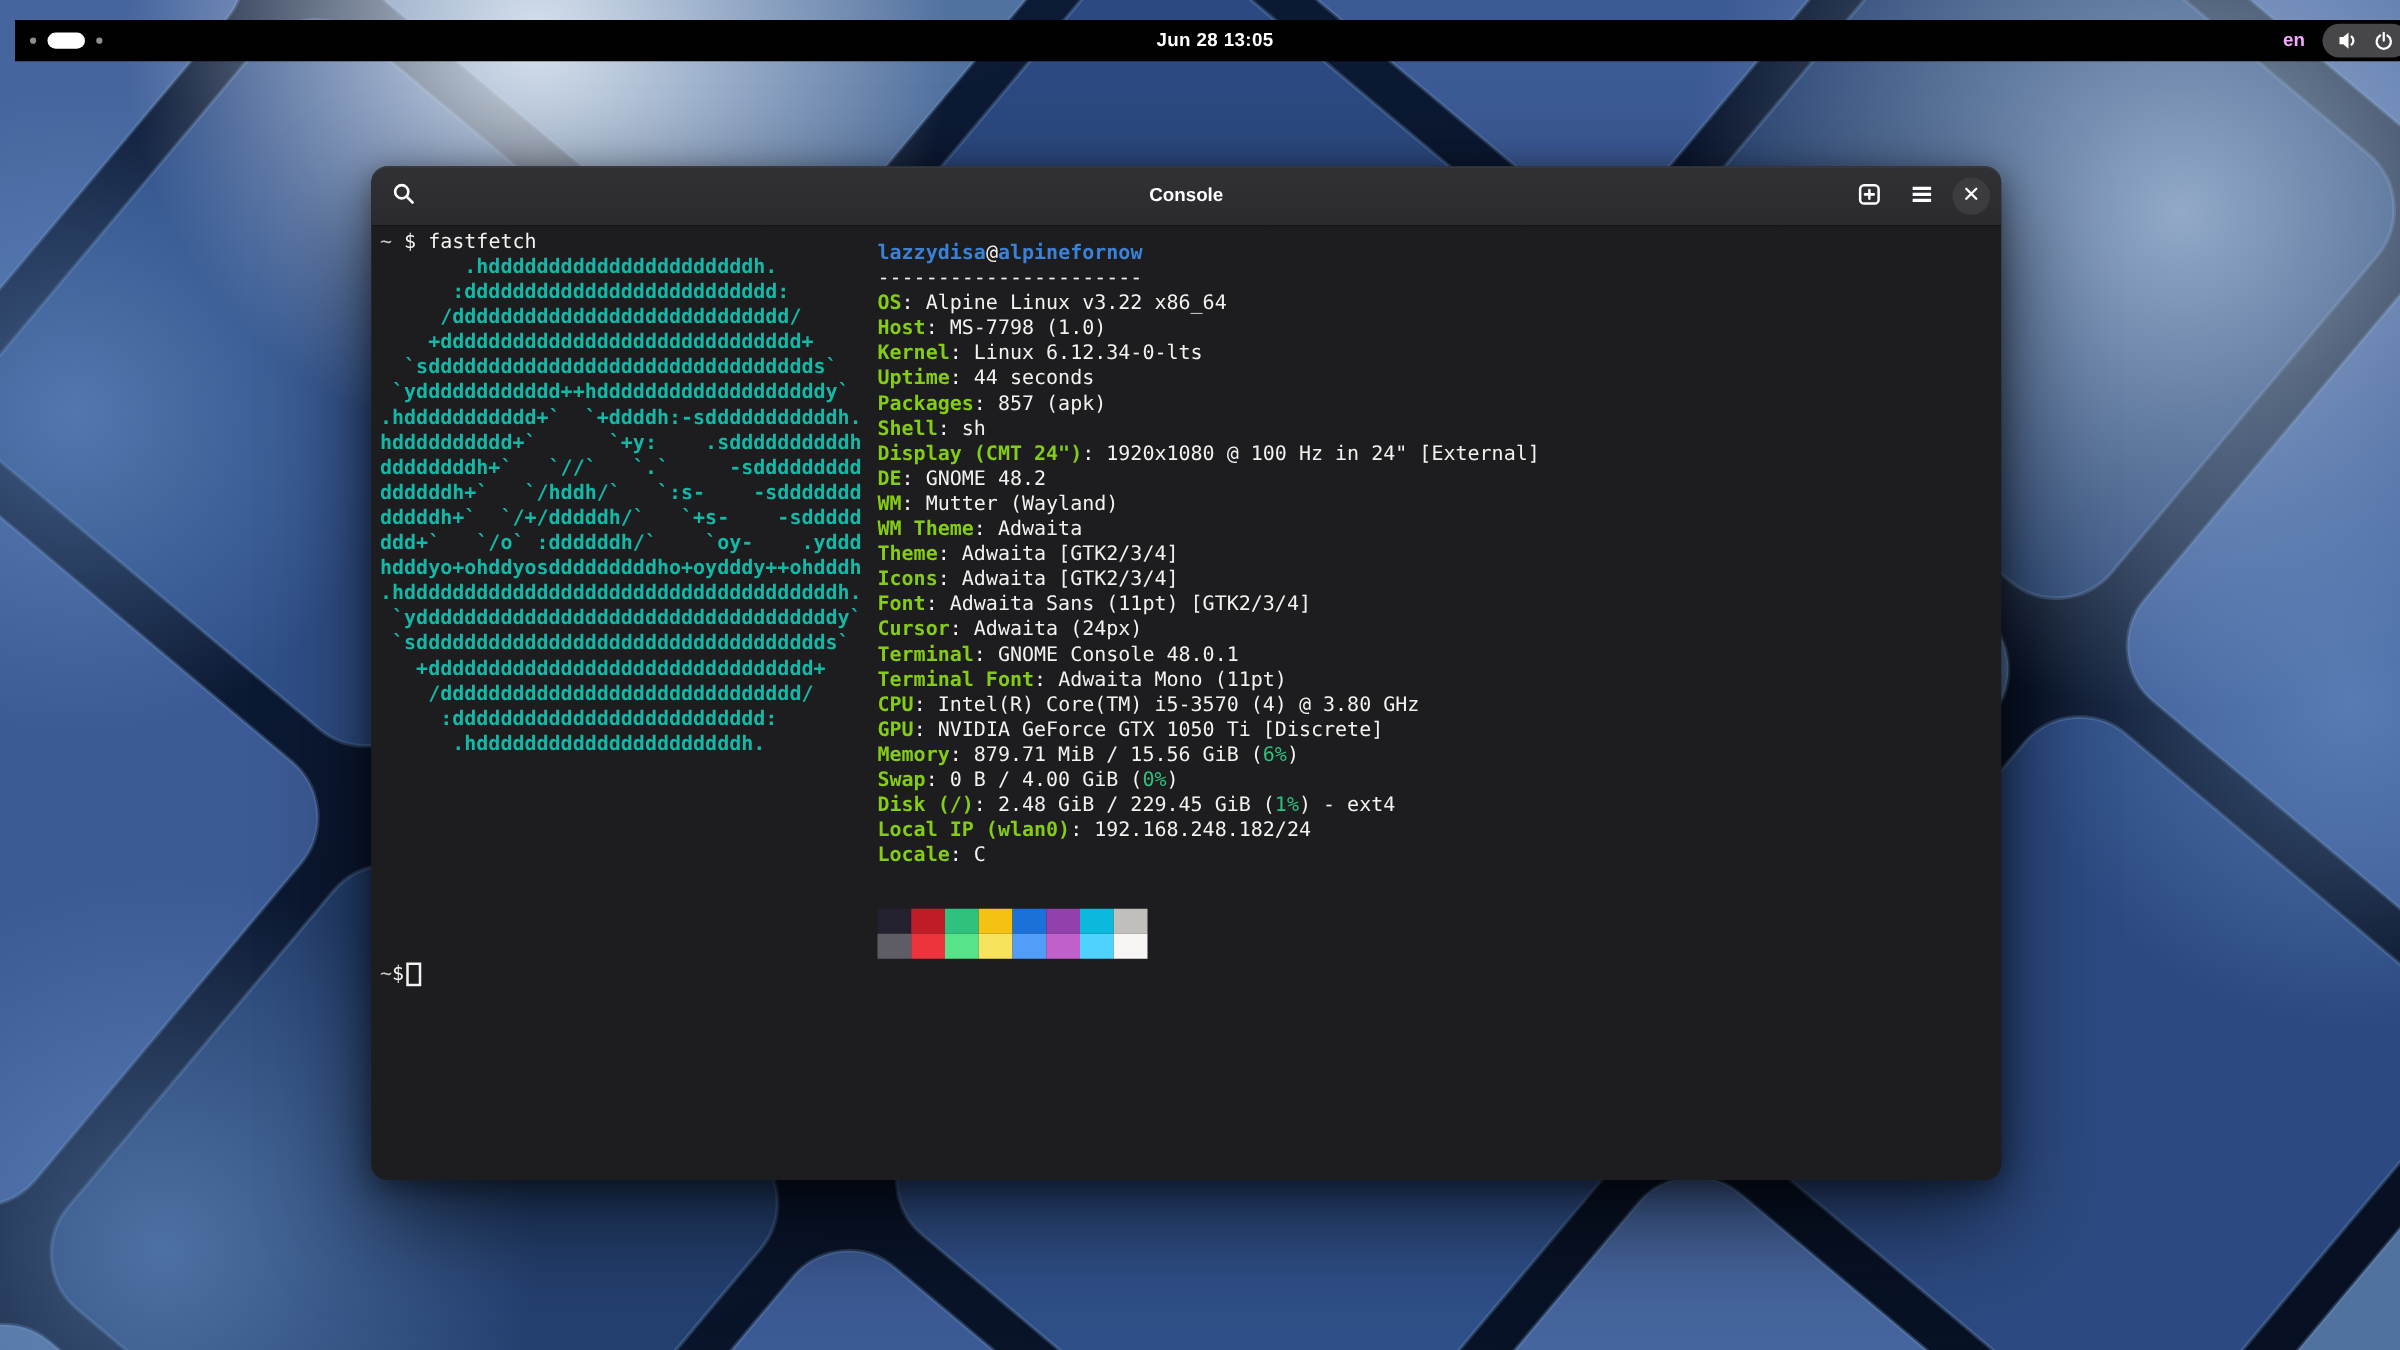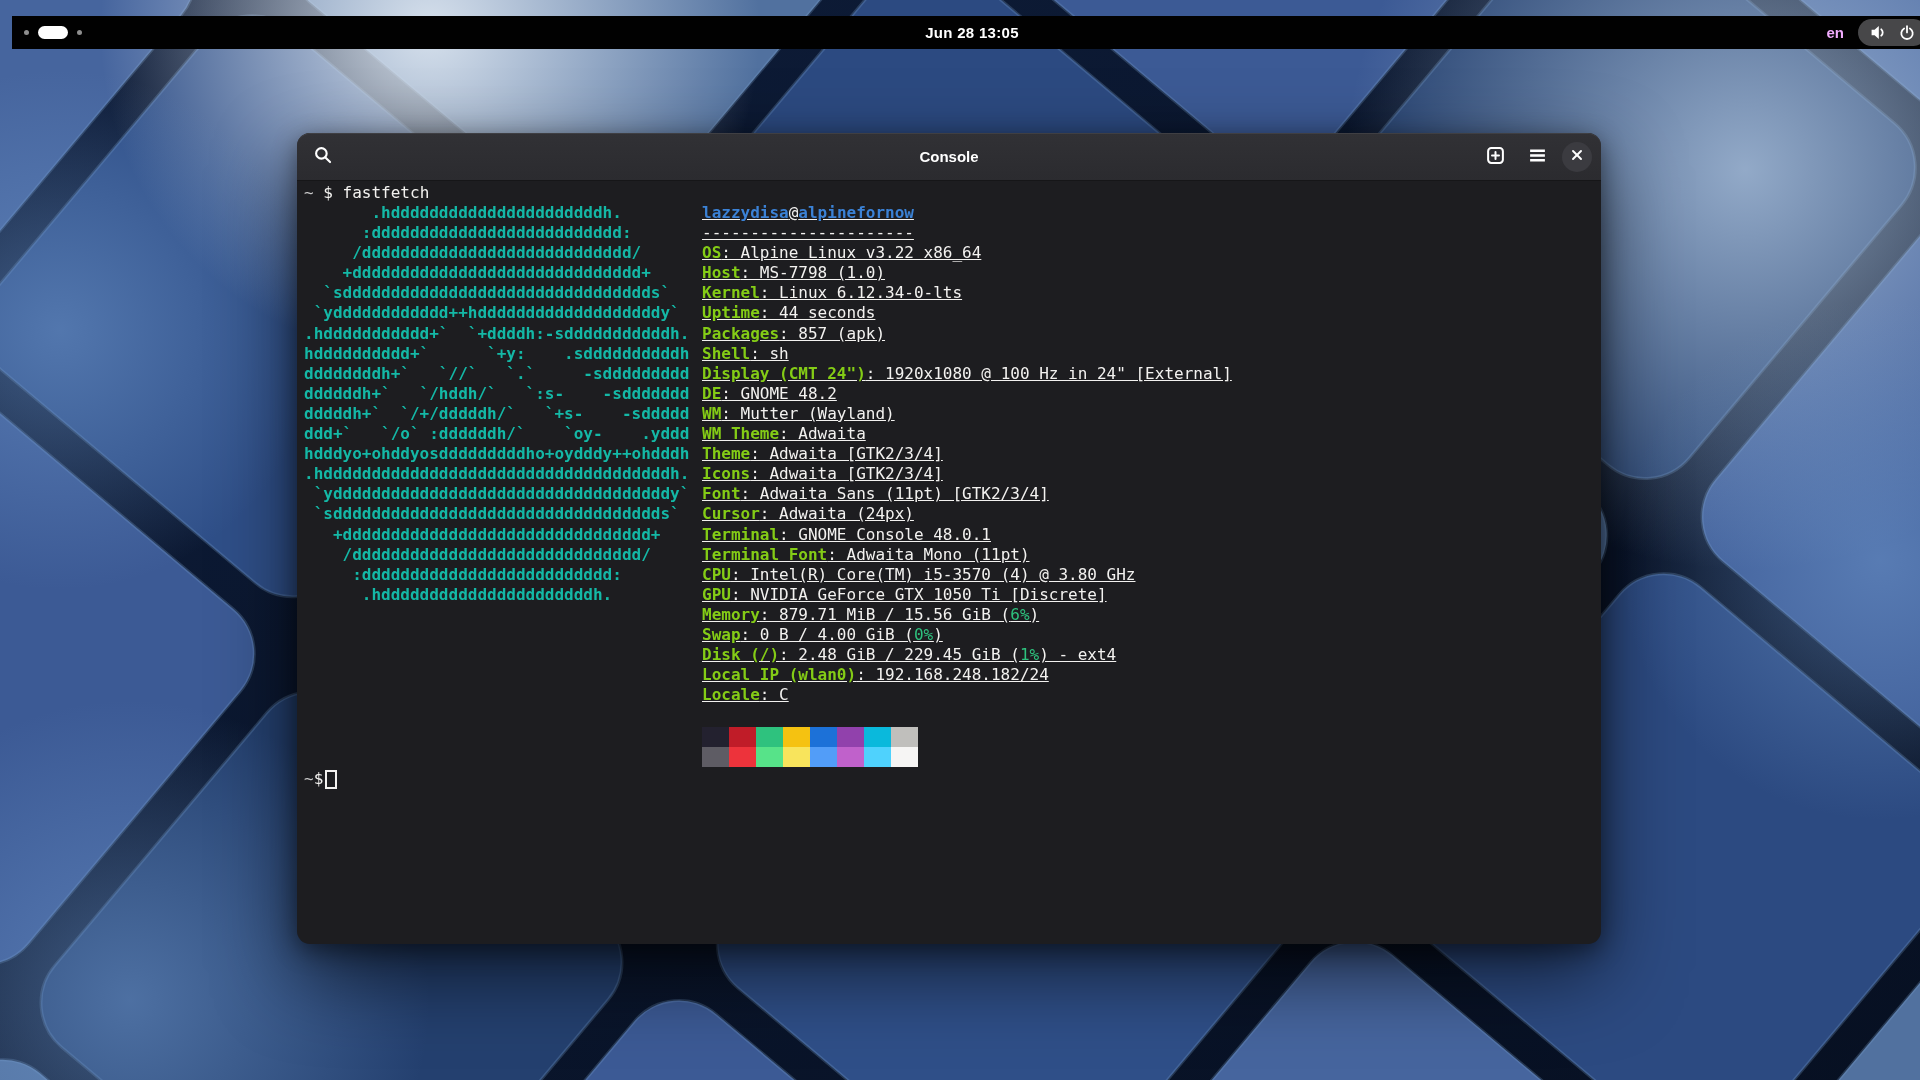--- a/index.html
+++ b/index.html
@@ -29,21 +29,21 @@
   .tb-actions{position:absolute;right:9px;display:flex;align-items:center;gap:8px;}
   .close-btn{width:30px;height:30px;border-radius:50%;background:#3b3b40;}
 
   
   .term{position:absolute;left:0;top:47px;width:1320px;height:764px;border-radius:0 0 13px 13px;overflow:hidden;
         font-family:"DejaVu Sans Mono",monospace;font-size:16px;line-height:20.1px;color:#f3f2f0;padding-left:20px;}
   .term pre{margin:0;font-family:inherit;}
   .cmdline{position:absolute;left:7px;top:3px;}
   .tilde{color:#c9c9c9;}
   .art{position:absolute;left:7px;top:23px;color:#14b8a6;font-weight:bold;}
-  .info{position:absolute;left:405px;top:23px;white-space:pre;text-decoration:underline;}
+  .info{position:absolute;left:405px;top:12px;white-space:pre;}
   .seg-label{color:#84cc16;font-weight:bold;}
   .seg-accent{color:#3b82d6;font-weight:bold;}
   .seg-green{color:#2ec27e;}
   .seg-text{color:#f3f2f0;}
   .palette{position:absolute;left:405px;top:547px;width:216px;}
   .palette-row{display:flex;}
   .swatch{width:27px;height:20px;}
   .prompt2{position:absolute;left:7px;top:589px;display:flex;align-items:center;}
   .cursor{display:inline-block;width:12px;height:19px;border:2px solid #f3f2f0;margin-left:2px;box-sizing:border-box;}
 </style>

